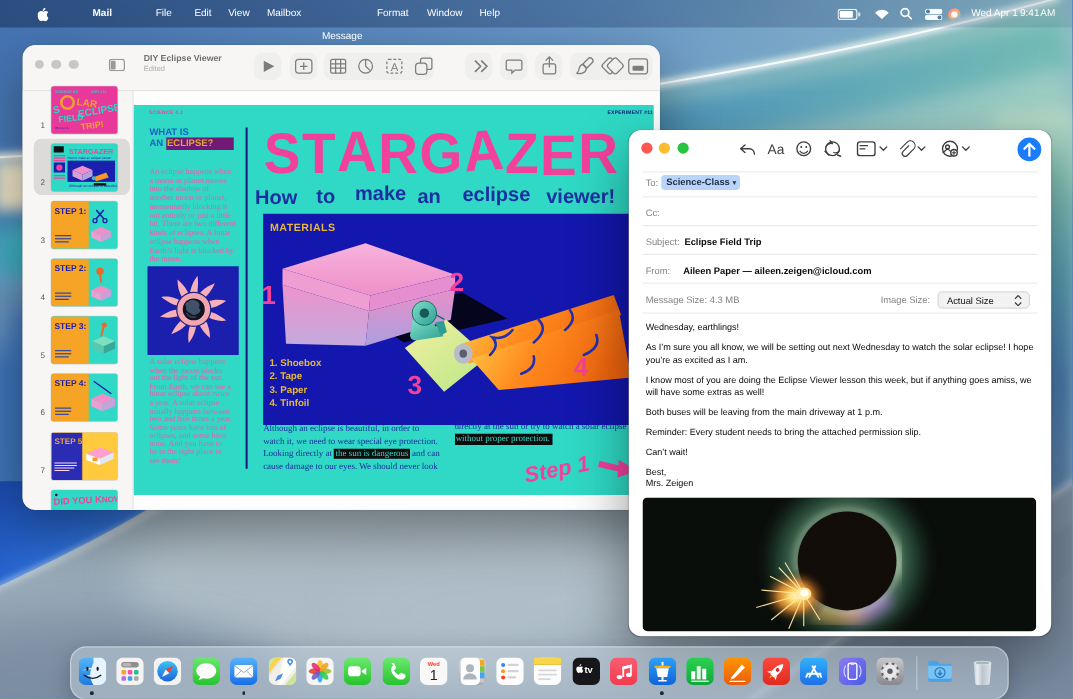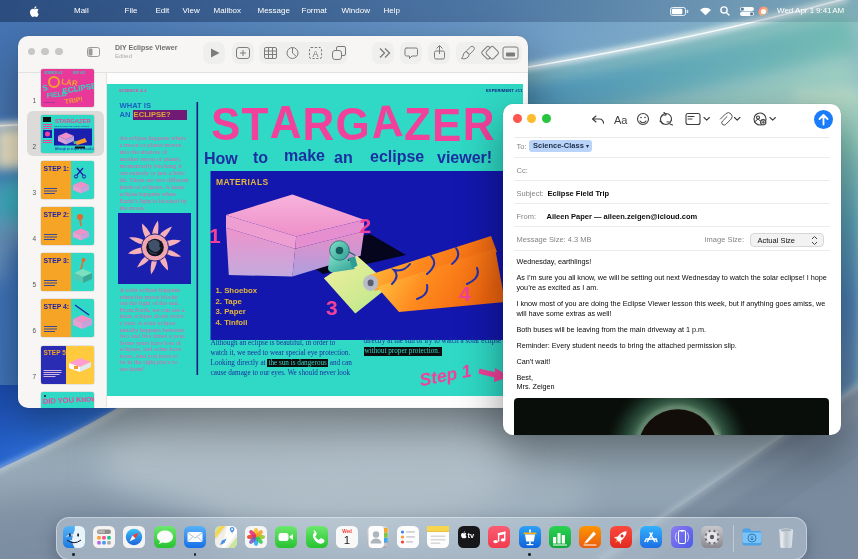--- a/index.html
+++ b/index.html
@@ -1,25 +1,25 @@
 <!DOCTYPE html>
 <html><head><meta charset="utf-8">
 <style>
 html,body{margin:0;padding:0;}
 body{width:858px;height:559px;overflow:hidden;position:relative;font-family:"Liberation Sans",sans-serif;background:#4a7ab8;}
 #wall{position:absolute;left:0;top:0;width:858px;height:559px;}
 
 #menubar{position:absolute;left:0;top:0;width:858px;height:22px;background:linear-gradient(90deg,rgba(20,42,80,.52),rgba(26,52,94,.34) 55%,rgba(44,74,110,.14));color:#fff;font-size:8px;display:flex;align-items:center;z-index:6;}
 #menubar span{margin:0 11.5px;}
-#menubar .b{font-weight:normal;}
+#menubar .b{font-weight:bold;}
 #mright{position:absolute;right:0;top:0;height:22px;display:flex;align-items:center;color:#fff;font-size:8px;z-index:7;}
 
 .win{position:absolute;border-radius:10px;box-shadow:0 18px 45px rgba(0,0,0,.4),0 0 1px rgba(0,0,0,.3);}
 #kwin{left:18px;top:36px;width:510px;height:372px;background:#f7f6f5;z-index:2;overflow:hidden;}
-#mwin{left:503px;top:104px;width:338px;height:331px;background:#ffffff;z-index:3;overflow:hidden;}
+#mwin{left:503px;top:104px;width:338px;height:405px;background:#ffffff;z-index:3;overflow:hidden;}
 .tl{position:absolute;width:7.5px;height:7.5px;border-radius:50%;}
 .thumb{position:absolute;left:23px;width:53px;height:38px;border-radius:2px;overflow:hidden;box-shadow:0 0 0 0.5px rgba(0,0,0,.15);}
 .tnum{position:absolute;width:18px;text-align:right;font-size:6.5px;color:#555;}
 #slide{position:absolute;left:89px;top:48px;width:416px;height:312px;background:#2fd9c5;overflow:hidden;}
 #slide .sans{font-family:"Liberation Sans",sans-serif;}
 #slide .ser{font-family:"Liberation Serif",serif;}
 .msep{position:absolute;left:11px;width:316px;height:0;border-top:1px solid #ebebeb;}
 .mlab{position:absolute;font-size:7.5px;color:#848484;}
 .mval{position:absolute;font-size:7.5px;color:#0a0a0a;text-align:right;}
 #mbody div{position:absolute;left:13.5px;font-size:7.25px;letter-spacing:-.02px;color:#090909;white-space:nowrap;}
@@ -121,21 +121,21 @@
 
 <div id="menubar">
   <svg style="position:absolute;left:29.5px;top:5.5px" width="9" height="11" viewBox="0 0 9 11">
       <path fill="#fff" d="M7.5,5.8c0-1.3,1-1.9,1.1-2 C7.9,2.9,7,2.8,6.7,2.8c-0.8-0.1-1.6,0.5-2,0.5c-0.4,0-1-0.5-1.7-0.5C1.9,2.8,0,3.7,0,6c0,1.4,0.5,2.8,1.2,3.8 c0.6,0.8,1.1,1.2,1.7,1.2c0.6,0,0.9-0.4,1.7-0.4c0.8,0,1,0.4,1.7,0.4c0.7,0,1.2-0.6,1.7-1.3c0.5-0.8,0.7-1.5,0.7-1.6 C8.6,8.1,7.5,7.4,7.5,5.8z M5.8,1.9C6.2,1.5,6.4,1,6.4,0.4c0-0.1,0-0.2,0-0.2C5.8,0.3,5.2,0.6,4.8,1C4.5,1.4,4.2,1.9,4.2,2.5 c0,0.1,0,0.2,0,0.2C4.9,2.7,5.4,2.3,5.8,1.9z"></path>
     </svg>
   <span class="b" style="position:absolute;left:62.5px;top:6px">Mail</span>
   <span style="position:absolute;left:113px;top:6px">File</span>
   <span style="position:absolute;left:144px;top:6px">Edit</span>
   <span style="position:absolute;left:171px;top:6px">View</span>
   <span style="position:absolute;left:202px;top:6px">Mailbox</span>
-  <span style="position:absolute;left:246px;top:6px">Message</span>
+  <span style="position:absolute;left:246px;top:24px">Message</span>
   <span style="position:absolute;left:290px;top:6px">Format</span>
   <span style="position:absolute;left:330px;top:6px">Window</span>
   <span style="position:absolute;left:372px;top:6px">Help</span>
 </div>
 <div id="mright">
  <svg style="position:absolute;left:-188px;top:6.5px" width="20" height="9" viewBox="0 0 20 9">
       <rect x="0.5" y="0.5" width="15" height="8" rx="2" fill="none" stroke="#fff" opacity=".85"></rect>
       <rect x="1.8" y="1.8" width="10.5" height="5.4" rx="1" fill="#fff"></rect>
       <rect x="16.5" y="2.8" width="1.8" height="3.4" rx="0.9" fill="#fff" opacity=".7"></rect>
     </svg>

